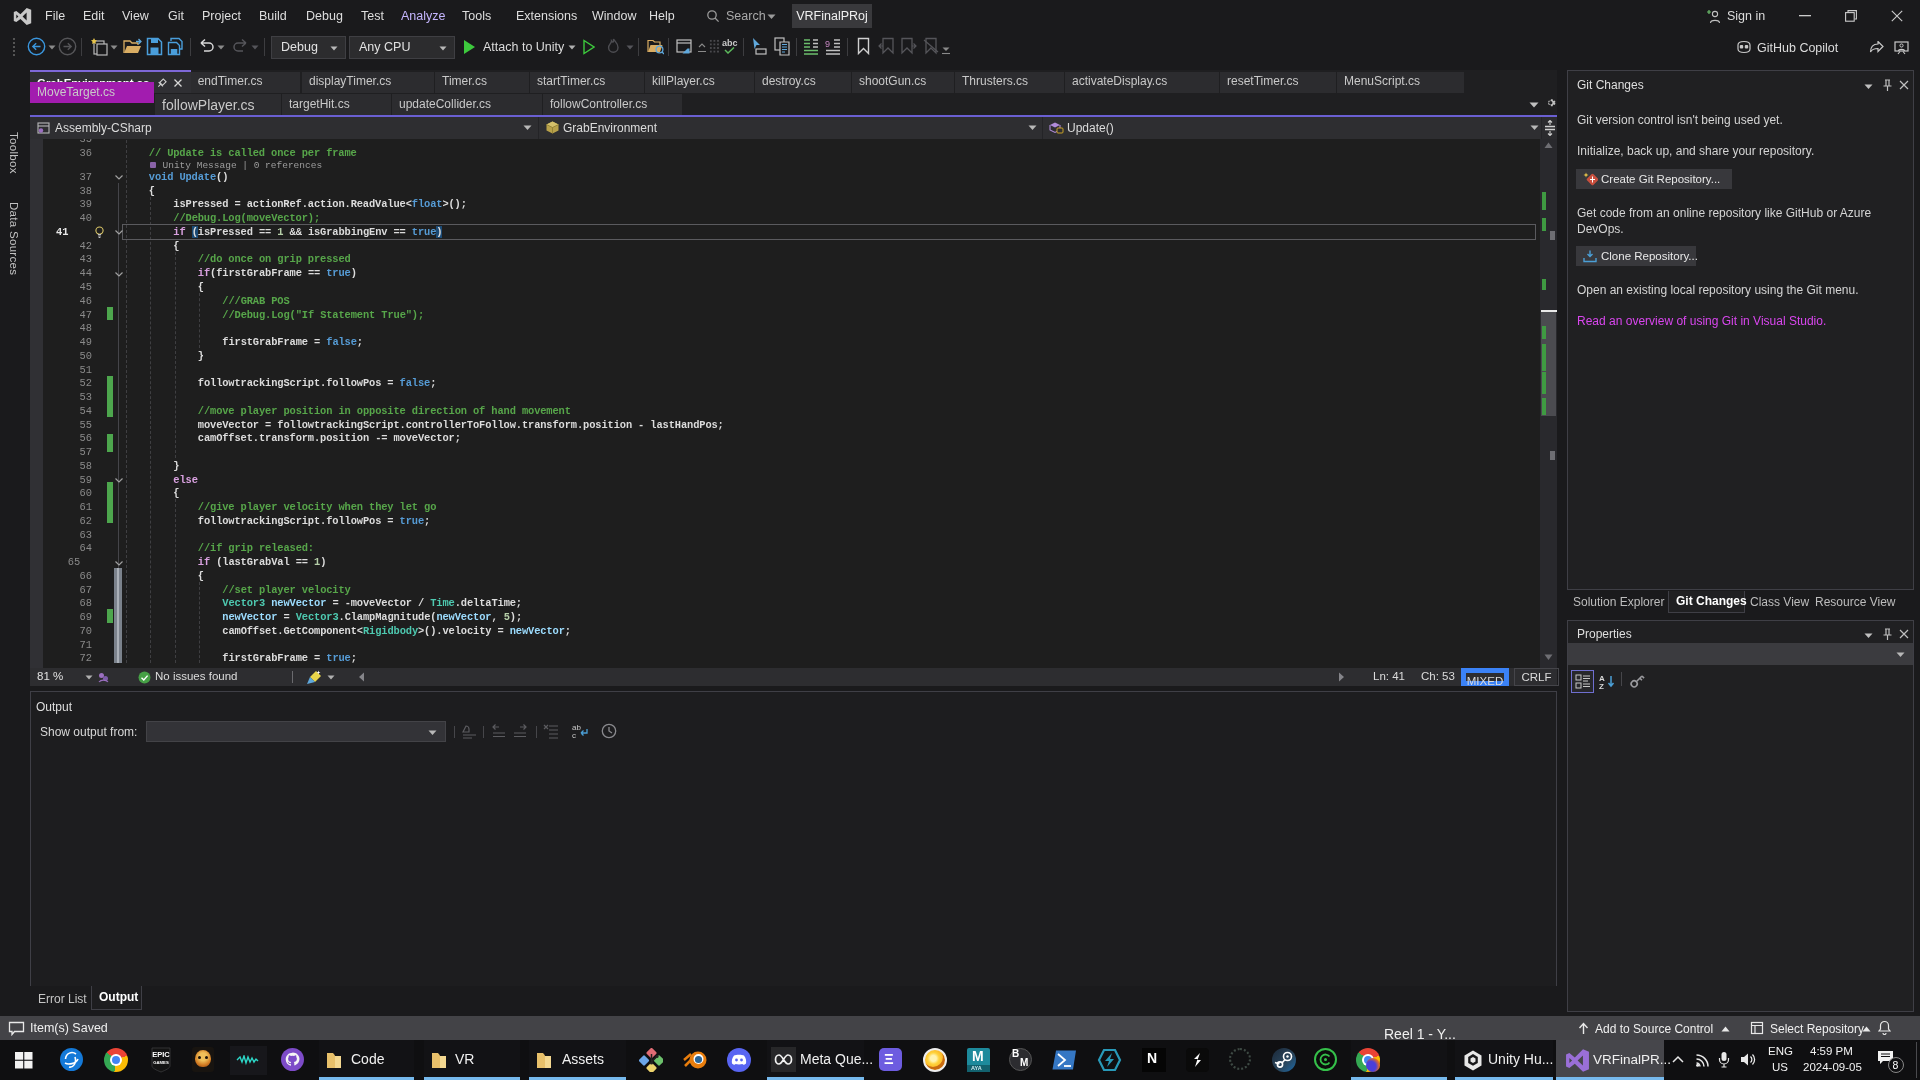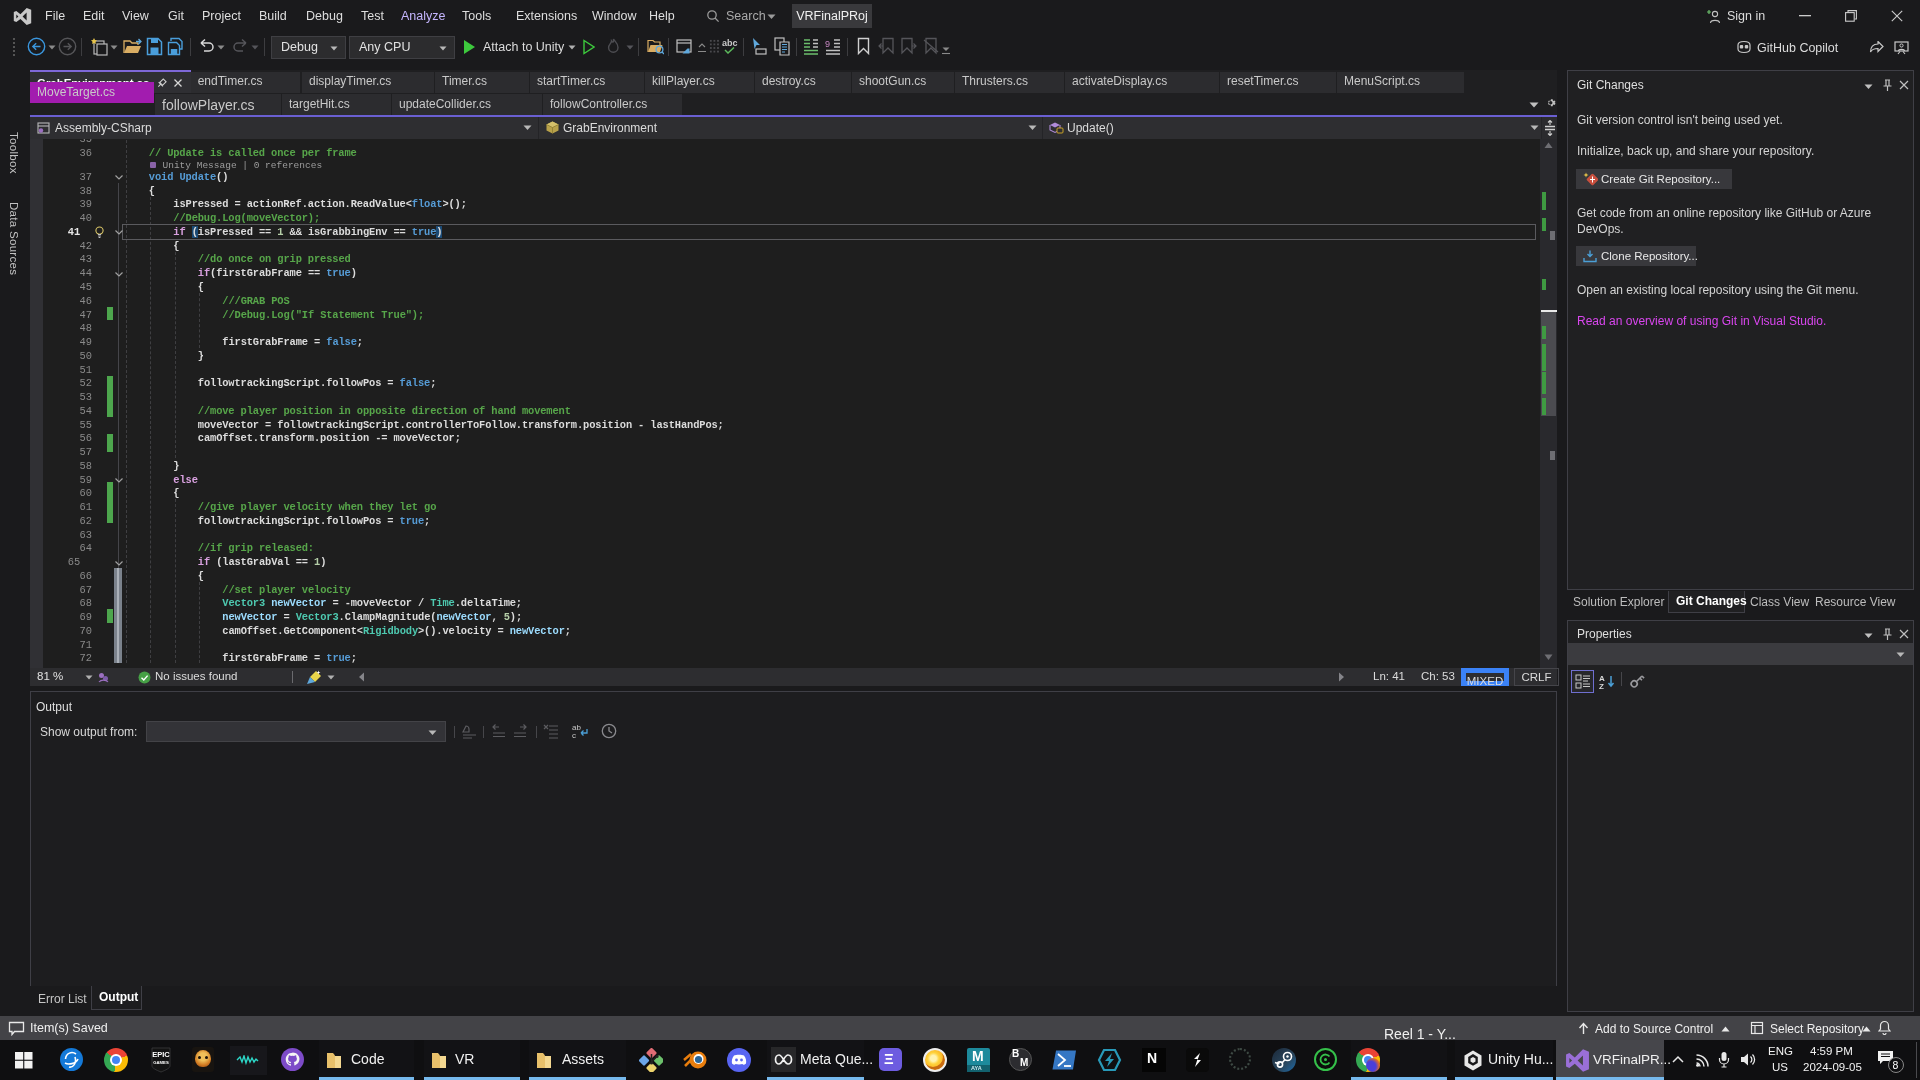--- a/index.html
+++ b/index.html
@@ -332,21 +332,21 @@
  <div style="position:absolute;left:0;top:0;width:1507px;height:529px" id="edwrap">
    <div style="position:absolute;left:-30px;top:-138.5px;width:1557px;height:668px">
 
      <div class="numcol">
           <div style="position:absolute;left:56px;top:133.14px;width:36px;height:13.76px;line-height:13.76px;text-align:right;color:#8a8a8a;">35</div>
           <div style="position:absolute;left:56px;top:146.90px;width:36px;height:13.76px;line-height:13.76px;text-align:right;color:#8a8a8a;">36</div>
           <div style="position:absolute;left:56px;top:170.95px;width:36px;height:13.76px;line-height:13.76px;text-align:right;color:#8a8a8a;">37</div>
           <div style="position:absolute;left:56px;top:184.71px;width:36px;height:13.76px;line-height:13.76px;text-align:right;color:#8a8a8a;">38</div>
           <div style="position:absolute;left:56px;top:198.46px;width:36px;height:13.76px;line-height:13.76px;text-align:right;color:#8a8a8a;">39</div>
           <div style="position:absolute;left:56px;top:212.22px;width:36px;height:13.76px;line-height:13.76px;text-align:right;color:#8a8a8a;">40</div>
-          <div style="position:absolute;left:56px;top:225.98px;width:36px;height:13.76px;line-height:13.76px;text-align:center;color:#e8e8e8;font-weight:bold">41</div>
+          <div style="position:absolute;left:56px;top:225.98px;width:36px;height:13.76px;line-height:13.76px;text-align:left;color:#e8e8e8;font-weight:bold">41</div>
           <div style="position:absolute;left:56px;top:239.73px;width:36px;height:13.76px;line-height:13.76px;text-align:right;color:#8a8a8a;">42</div>
           <div style="position:absolute;left:56px;top:253.49px;width:36px;height:13.76px;line-height:13.76px;text-align:right;color:#8a8a8a;">43</div>
           <div style="position:absolute;left:56px;top:267.25px;width:36px;height:13.76px;line-height:13.76px;text-align:right;color:#8a8a8a;">44</div>
           <div style="position:absolute;left:56px;top:281.01px;width:36px;height:13.76px;line-height:13.76px;text-align:right;color:#8a8a8a;">45</div>
           <div style="position:absolute;left:56px;top:294.76px;width:36px;height:13.76px;line-height:13.76px;text-align:right;color:#8a8a8a;">46</div>
           <div style="position:absolute;left:56px;top:308.52px;width:36px;height:13.76px;line-height:13.76px;text-align:right;color:#8a8a8a;">47</div>
           <div style="position:absolute;left:56px;top:322.28px;width:36px;height:13.76px;line-height:13.76px;text-align:right;color:#8a8a8a;">48</div>
           <div style="position:absolute;left:56px;top:336.03px;width:36px;height:13.76px;line-height:13.76px;text-align:right;color:#8a8a8a;">49</div>
           <div style="position:absolute;left:56px;top:349.79px;width:36px;height:13.76px;line-height:13.76px;text-align:right;color:#8a8a8a;">50</div>
           <div style="position:absolute;left:56px;top:363.55px;width:36px;height:13.76px;line-height:13.76px;text-align:right;color:#8a8a8a;">51</div>

